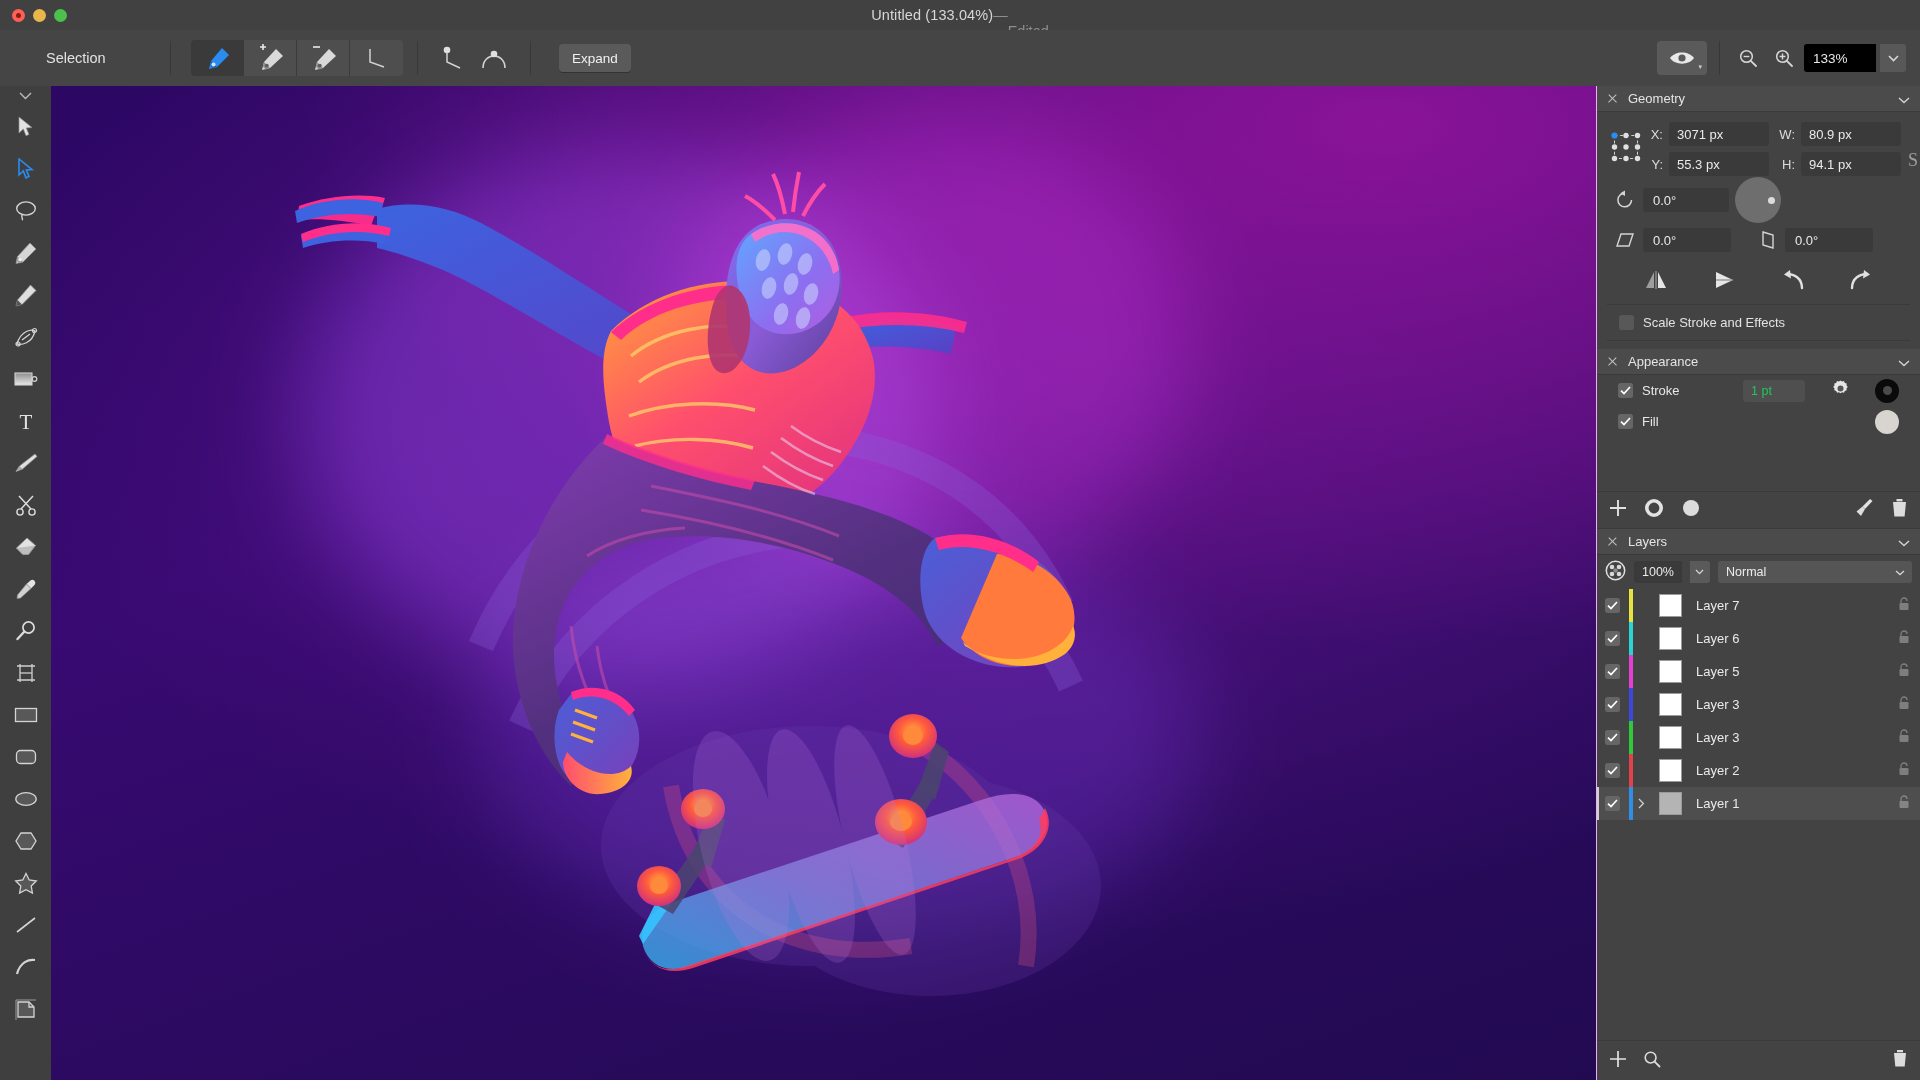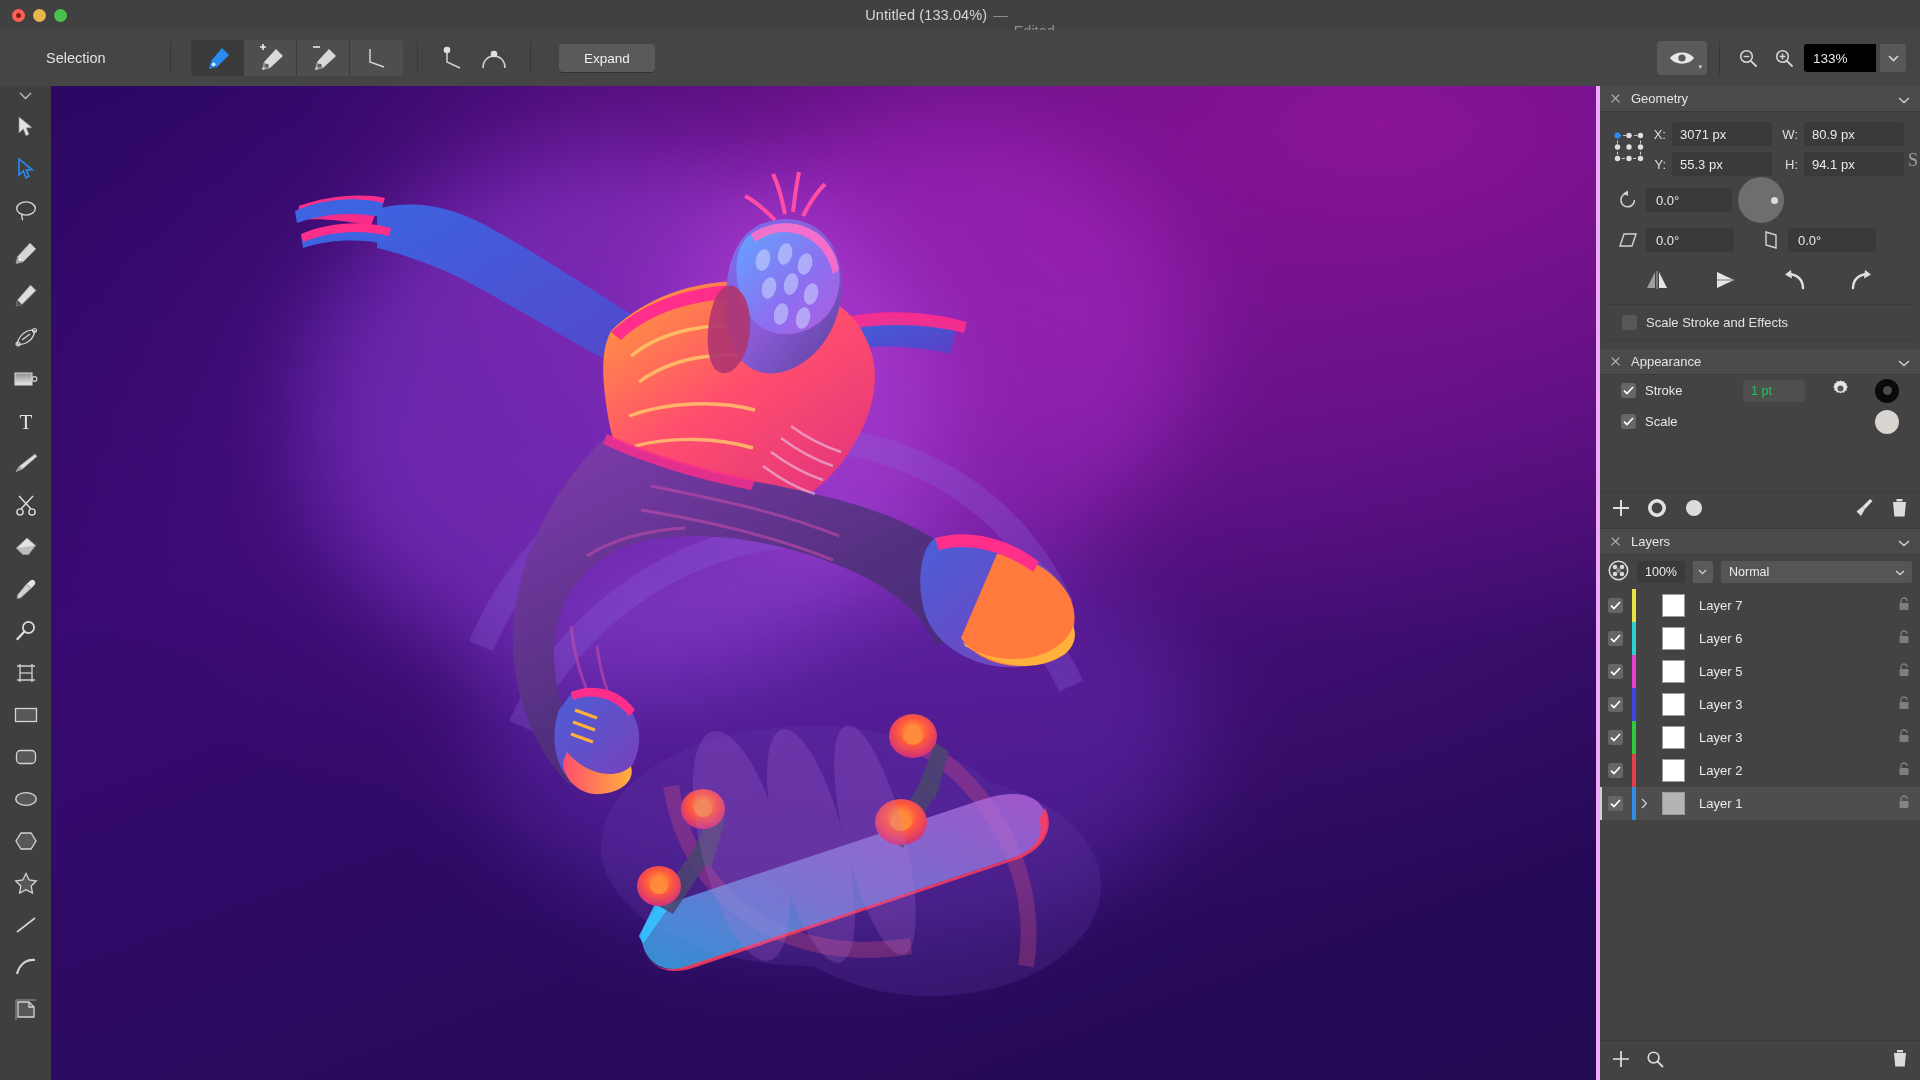--- a/index.html
+++ b/index.html
@@ -25,21 +25,21 @@
   }
   .traffic { display: flex; gap: 8px; padding-left: 12px; align-items: center; }
   .dot { width: 13px; height: 13px; border-radius: 50%; }
   .dot.red { background: #ff5f57; }
   .dot.yellow { background: #e9b64b; }
   .dot.green { background: #4cc04c; }
   .dot .inner { display:block; width:5px; height:5px; border-radius:50%; background:#8a1b12; margin:4px auto; }
   .title-center {
     position: absolute; left: 0; right: 0; top: 0; height: 30px;
     display: flex; align-items: center; justify-content: center;
-    gap: 6px; pointer-events: none;
+    pointer-events: none;
   }
   .doc-title { font-size: 14.5px; color: #d7d7d7; letter-spacing: .1px; }
   .doc-dash { font-size: 14.5px; color: #8e8e8e; }
   .doc-edited { font-size: 14.5px; color: #8e8e8e; margin-top: 32px; }
 
   
   .optionsbar {
     position: absolute; left: 0; top: 30px;
     width: 1920px; height: 56px;
     background: #454545;
@@ -58,21 +58,21 @@
     display: flex; align-items: center; justify-content: center;
   }
   .seg-btn:first-child { border-top-left-radius: 4px; border-bottom-left-radius: 4px; }
   .seg-btn:last-child { border-right: none; border-top-right-radius: 4px; border-bottom-right-radius: 4px; }
   .seg-btn.active { background: #3a3a3a; }
   .plain-btn {
     width: 42px; height: 36px;
     display: flex; align-items: center; justify-content: center;
   }
   .expand-btn {
-    height: 28px; padding: 0 25px;
+    height: 28px; padding: 0 13px;
     background: #5a5a5a; border-radius: 4px;
     display: flex; align-items: center; justify-content: center;
     font-size: 13.5px; color: #f0f0f0;
     margin-left: 14px;
     box-shadow: 0 1px 0 rgba(0,0,0,.25);
   }
   .ob-right {
     position: absolute; right: 14px; top: 0; height: 56px;
     display: flex; align-items: center; gap: 4px;
   }
@@ -127,21 +127,21 @@
     filter: blur(46px);
     mix-blend-mode: screen;
   }
   .art-svg { position: absolute; left: 0; top: 0; width: 1545px; height: 994px; }
 
   
   .rightpanel {
     position: absolute; right: 0; top: 86px;
     width: 324px; height: 994px;
     background: #434343;
-    border-left: 4px solid #f0abfc;
+    border-left: 1px solid #f0abfc;
     display: flex; flex-direction: column;
   }
   .panel-head {
     height: 26px; background: #4b4b4b;
     display: flex; align-items: center; gap: 10px;
     padding: 0 10px;
     border-bottom: 1px solid #3a3a3a;
   }
   .panel-head .ttl { font-size: 13px; color: #e4e4e4; flex: 1; }
   .xmark { width: 11px; height: 11px; position: relative; opacity: .85; }
@@ -833,21 +833,21 @@
           <i></i>
         </span>
     </div>
 
     <div class="app-row">
       <span class="chk">
         <svg width="11" height="9" viewBox="0 0 11 9">
             <path d="M1 4.6 L4 7.6 L10 1" fill="none" stroke="#fff" stroke-width="1.7"></path>
           </svg>
       </span>
-      <span class="nm">Scale</span>
+      <span class="nm">Fill</span>
       <span class="swatch-fill"></span>
     </div>
 
     <div class="fx-bar">
       <span>
         <svg width="18" height="18" viewBox="0 0 18 18">
             <path d="M9 1 v16 M1 9 h16" stroke="#e2e2e2" stroke-width="1.9"></path>
           </svg>
       </span>
       <span>

